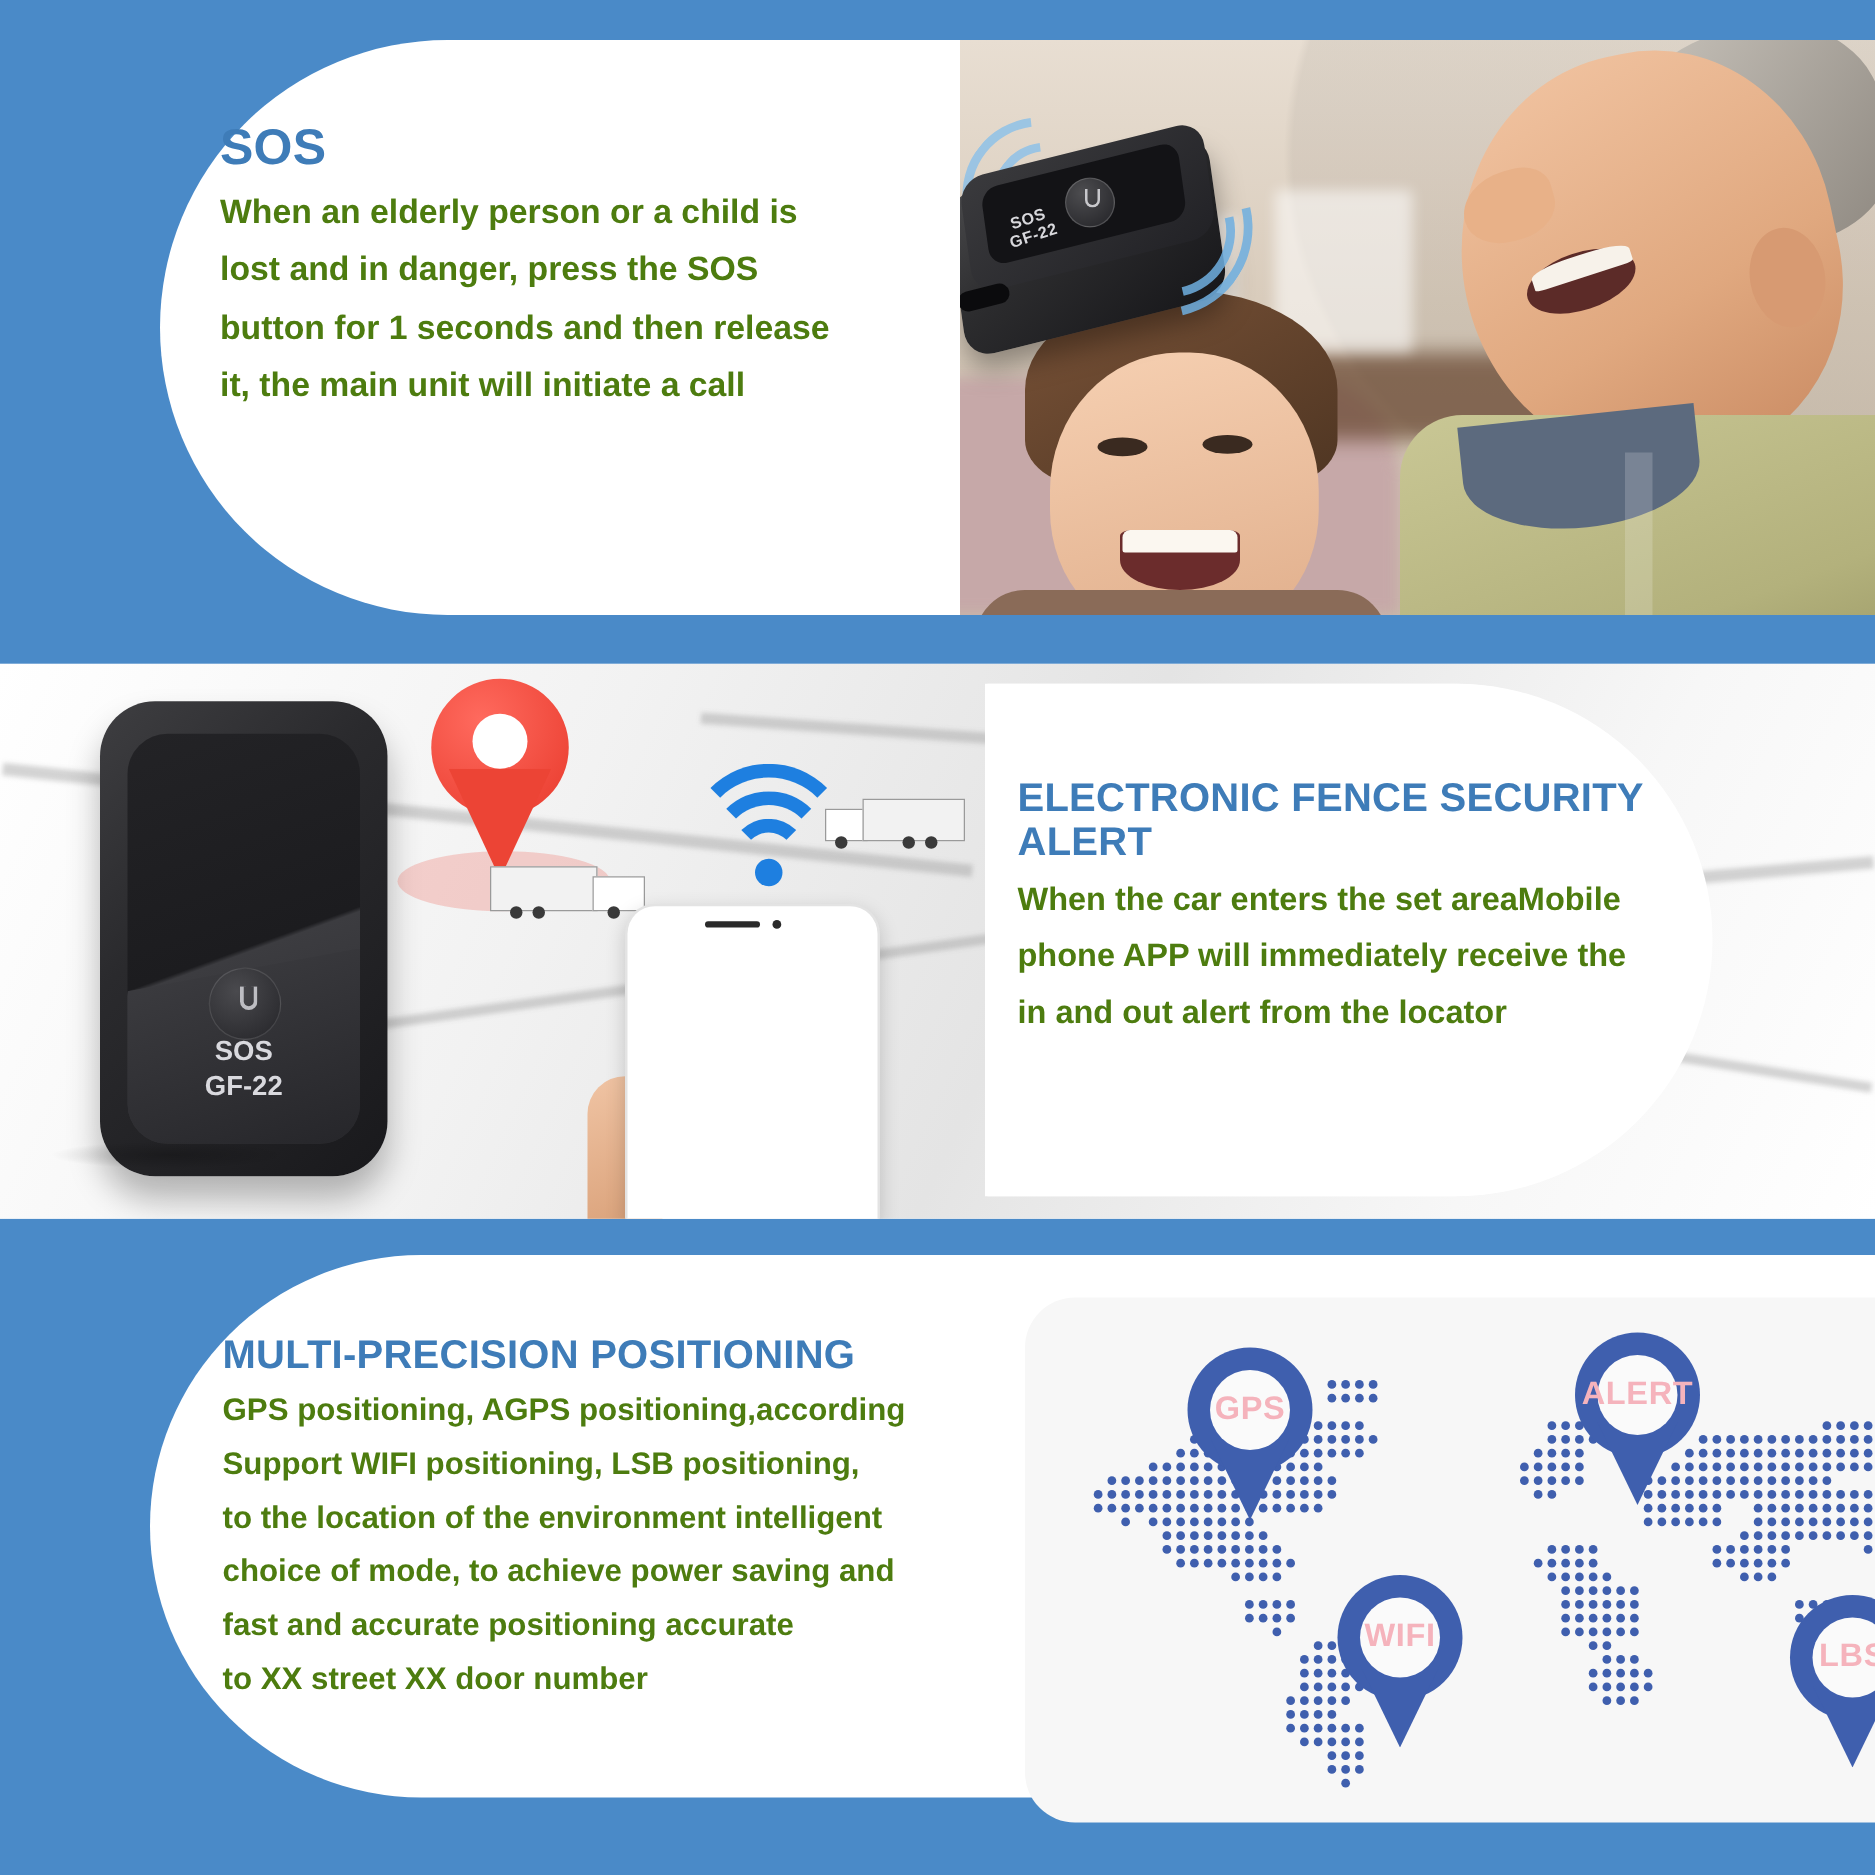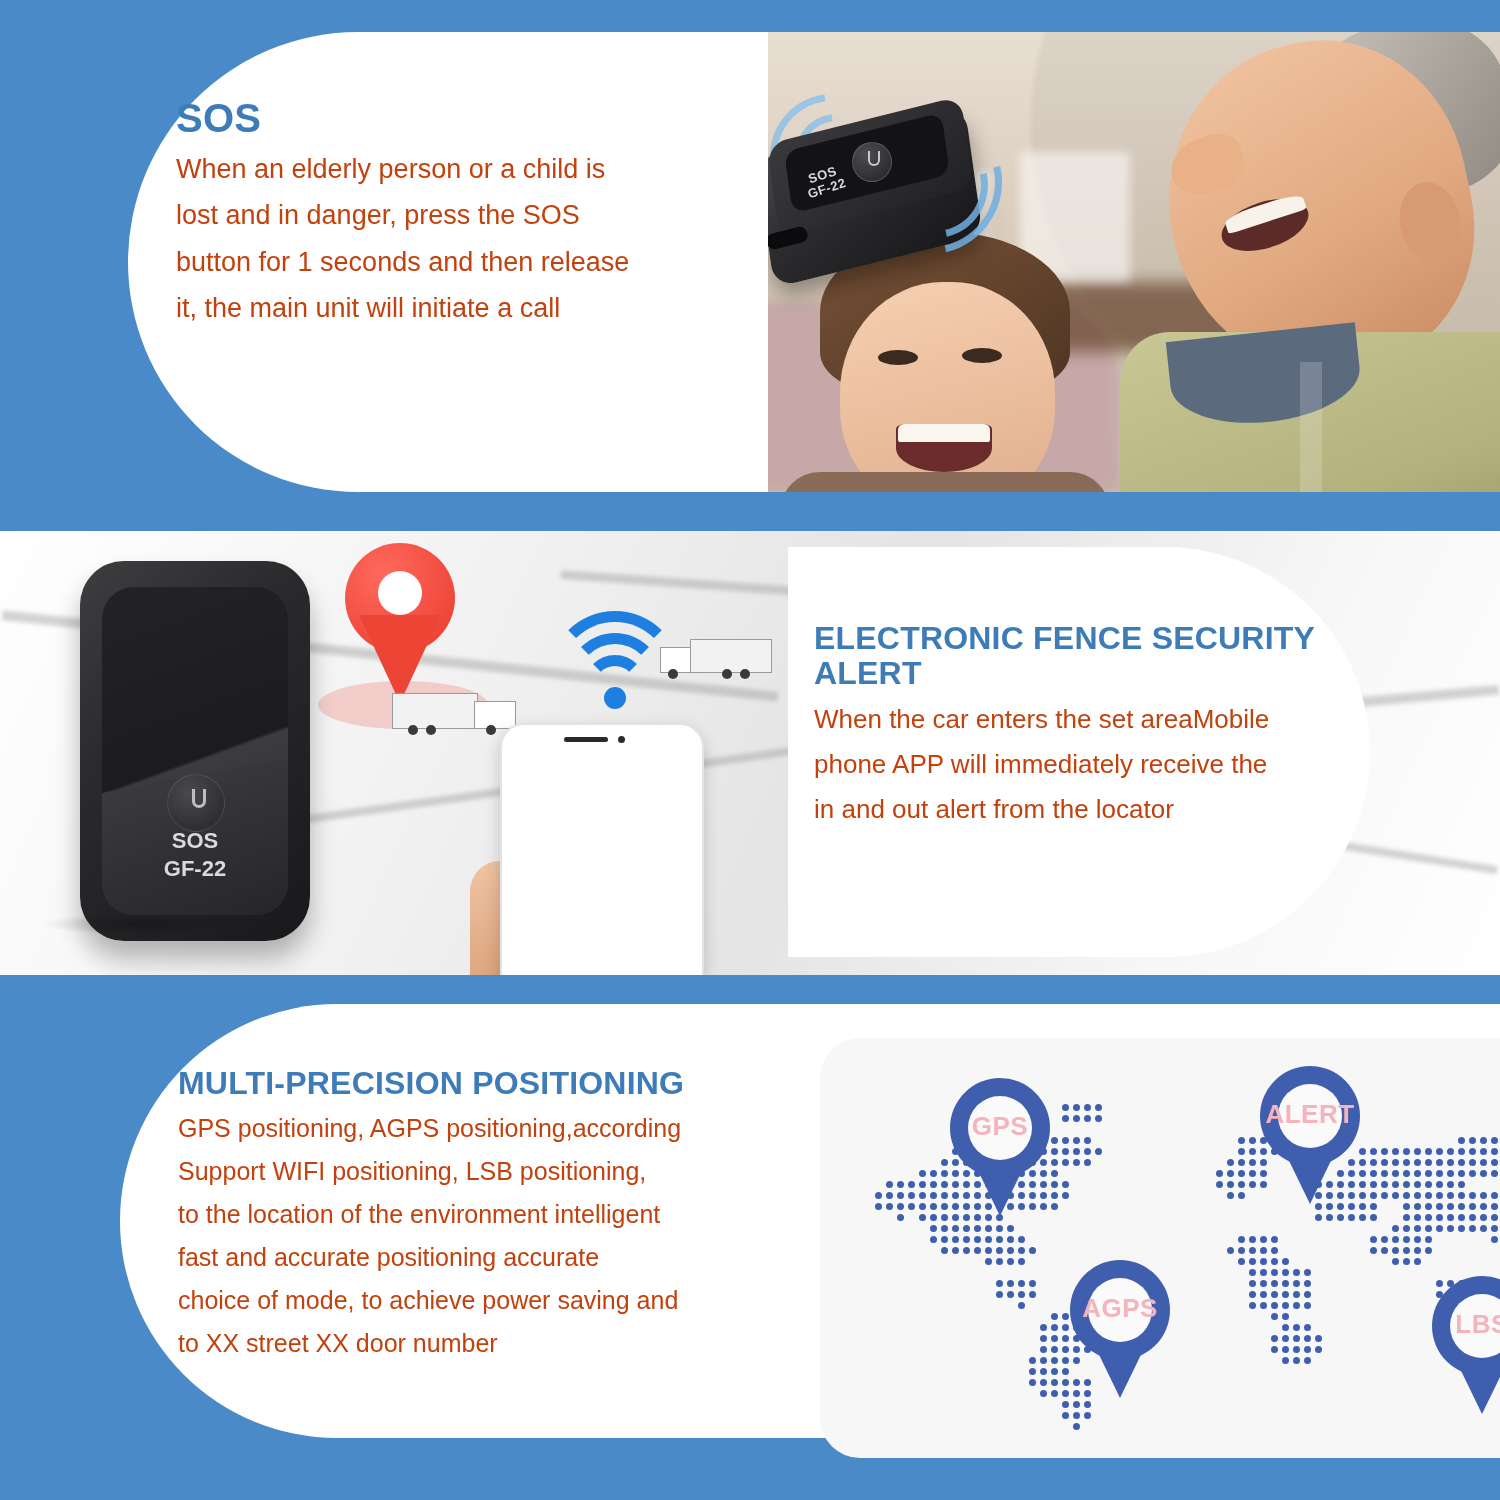--- a/index.html
+++ b/index.html
@@ -152,21 +152,21 @@
   .dotmap span{position:absolute;width:7px;height:7px;border-radius:50%;background:#3F5FAE;}
   .mpin{position:absolute;width:100px;height:140px;}
   .mpin .head{position:absolute;left:0;top:0;width:100px;height:100px;border-radius:50%;background:#3F5FAE;}
   .mpin .hole{position:absolute;left:18px;top:18px;width:64px;height:64px;border-radius:50%;background:#FAFAFA;}
   .mpin .tip{position:absolute;left:18px;top:72px;width:64px;height:66px;background:#3F5FAE;clip-path:polygon(0 0,100% 0,50% 100%);}
   .mpin .lbl{position:absolute;left:0;top:33px;width:100px;text-align:center;color:#F5B3BC;font-size:26px;font-weight:700;letter-spacing:.5px;}
 
   
   .h-title{color:#3E7CB8;font-size:40px;font-weight:700;letter-spacing:.2px;margin:0 0 6px 0;line-height:1.1;}
   .h-title.sm{font-size:32px;}
-  .b-line{color:#c2410c;font-size:27px;font-weight:400;line-height:1.72;white-space:nowrap;}
+  .b-line{color:#4d7c0f;font-size:27px;font-weight:700;line-height:1.72;white-space:nowrap;}
   .b-line.s2{font-size:26px;}
   .b-line.s3{font-size:25px;}
 </style>
 </head>
 <body>
 
 <div class="page">
 
   <div class="panel1">
 
@@ -286,22 +286,22 @@
     </div>
   </div>
 
   <div class="panel3">
     <div class="card3">
       <div class="card3-inner">
         <div class="h-title sm">MULTI-PRECISION POSITIONING</div>
         <div class="b-line s3">GPS positioning, AGPS positioning,according</div>
         <div class="b-line s3">Support WIFI positioning, LSB positioning,</div>
         <div class="b-line s3">to the location of the environment intelligent</div>
+        <div class="b-line s3">choice of mode, to achieve power saving and</div>
         <div class="b-line s3">fast and accurate positioning accurate</div>
-        <div class="b-line s3">choice of mode, to achieve power saving and</div>
         <div class="b-line s3">to XX street XX door number</div>
       </div>
 
       <div class="p3-mapbox">
         <div class="dotmap" id="dotmap">
             <span style="left:242px;top:66px"></span>
             <span style="left:253px;top:66px"></span>
             <span style="left:264px;top:66px"></span>
             <span style="left:275px;top:66px"></span>
             <span style="left:242px;top:77px"></span>
@@ -742,21 +742,21 @@
         <div class="mpin" id="pin1" style="left: 440px; top: 28px;">
           <div class="head"></div>
           <div class="tip"></div>
           <div class="hole"></div>
           <div class="lbl">ALERT</div>
         </div>
         <div class="mpin" id="pin2" style="left: 250px; top: 222px;">
           <div class="head"></div>
           <div class="tip"></div>
           <div class="hole"></div>
-          <div class="lbl">AGPS</div>
+          <div class="lbl">WIFI</div>
         </div>
         <div class="mpin" id="pin3" style="left: 612px; top: 238px;">
           <div class="head"></div>
           <div class="tip"></div>
           <div class="hole"></div>
           <div class="lbl">LBS</div>
         </div>
       </div>
     </div>
   </div>

